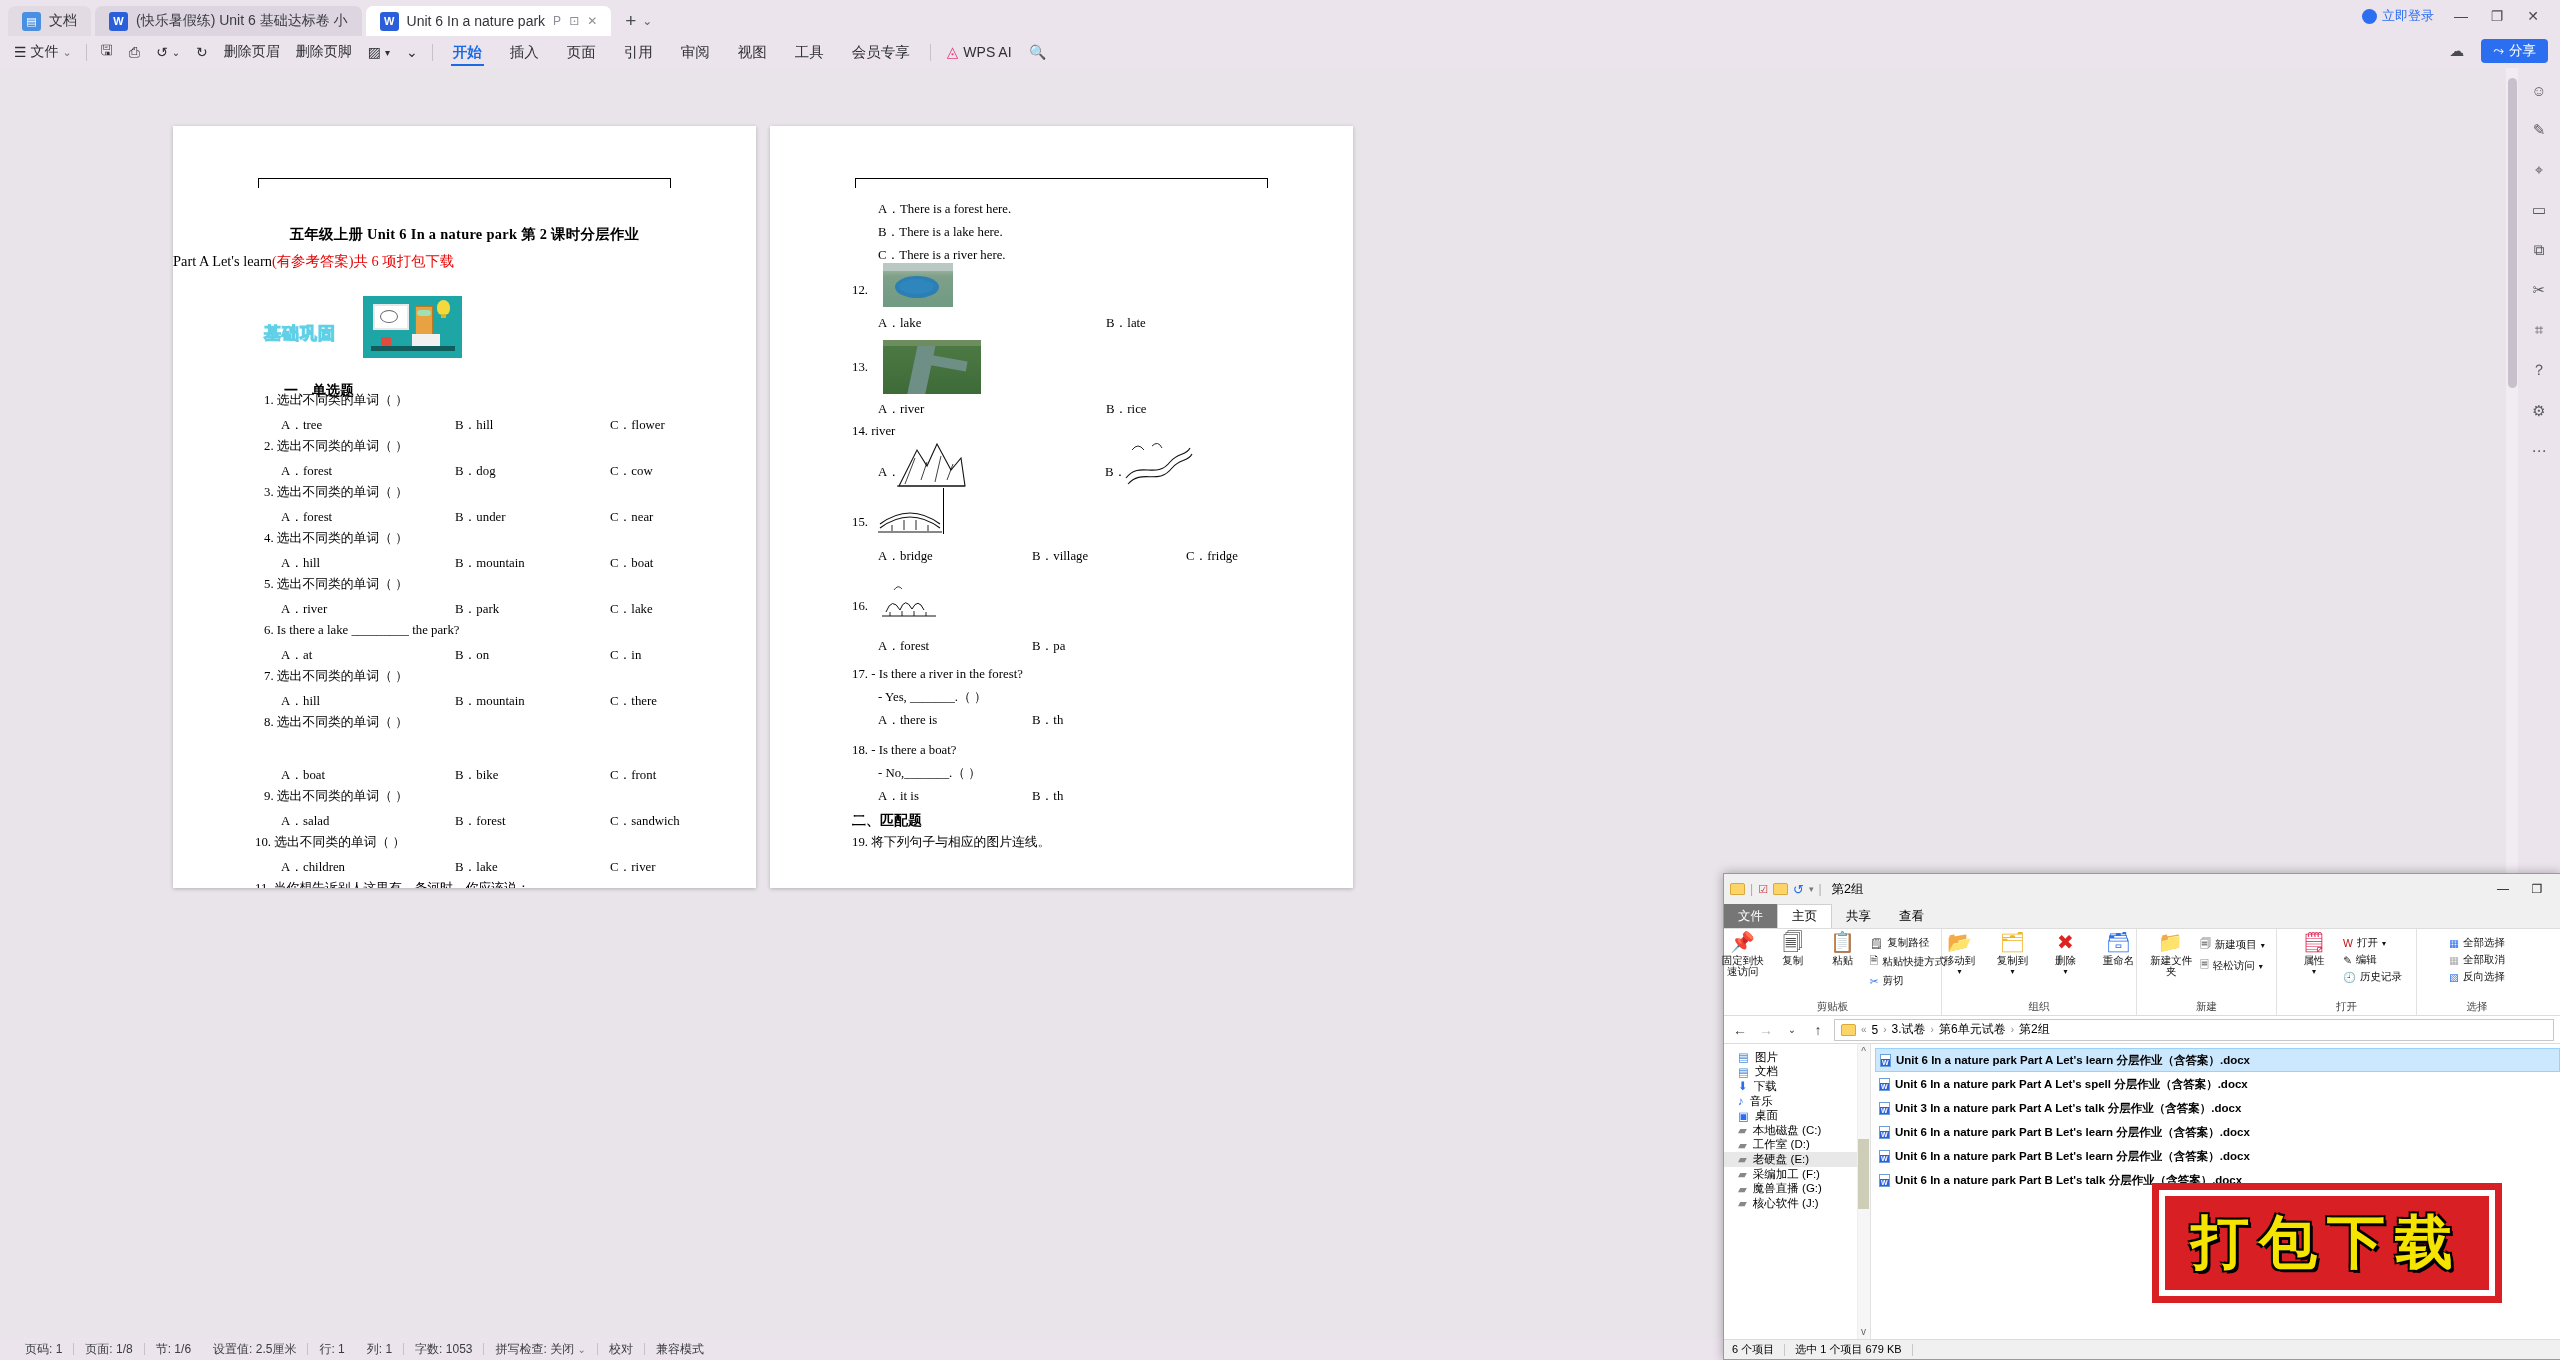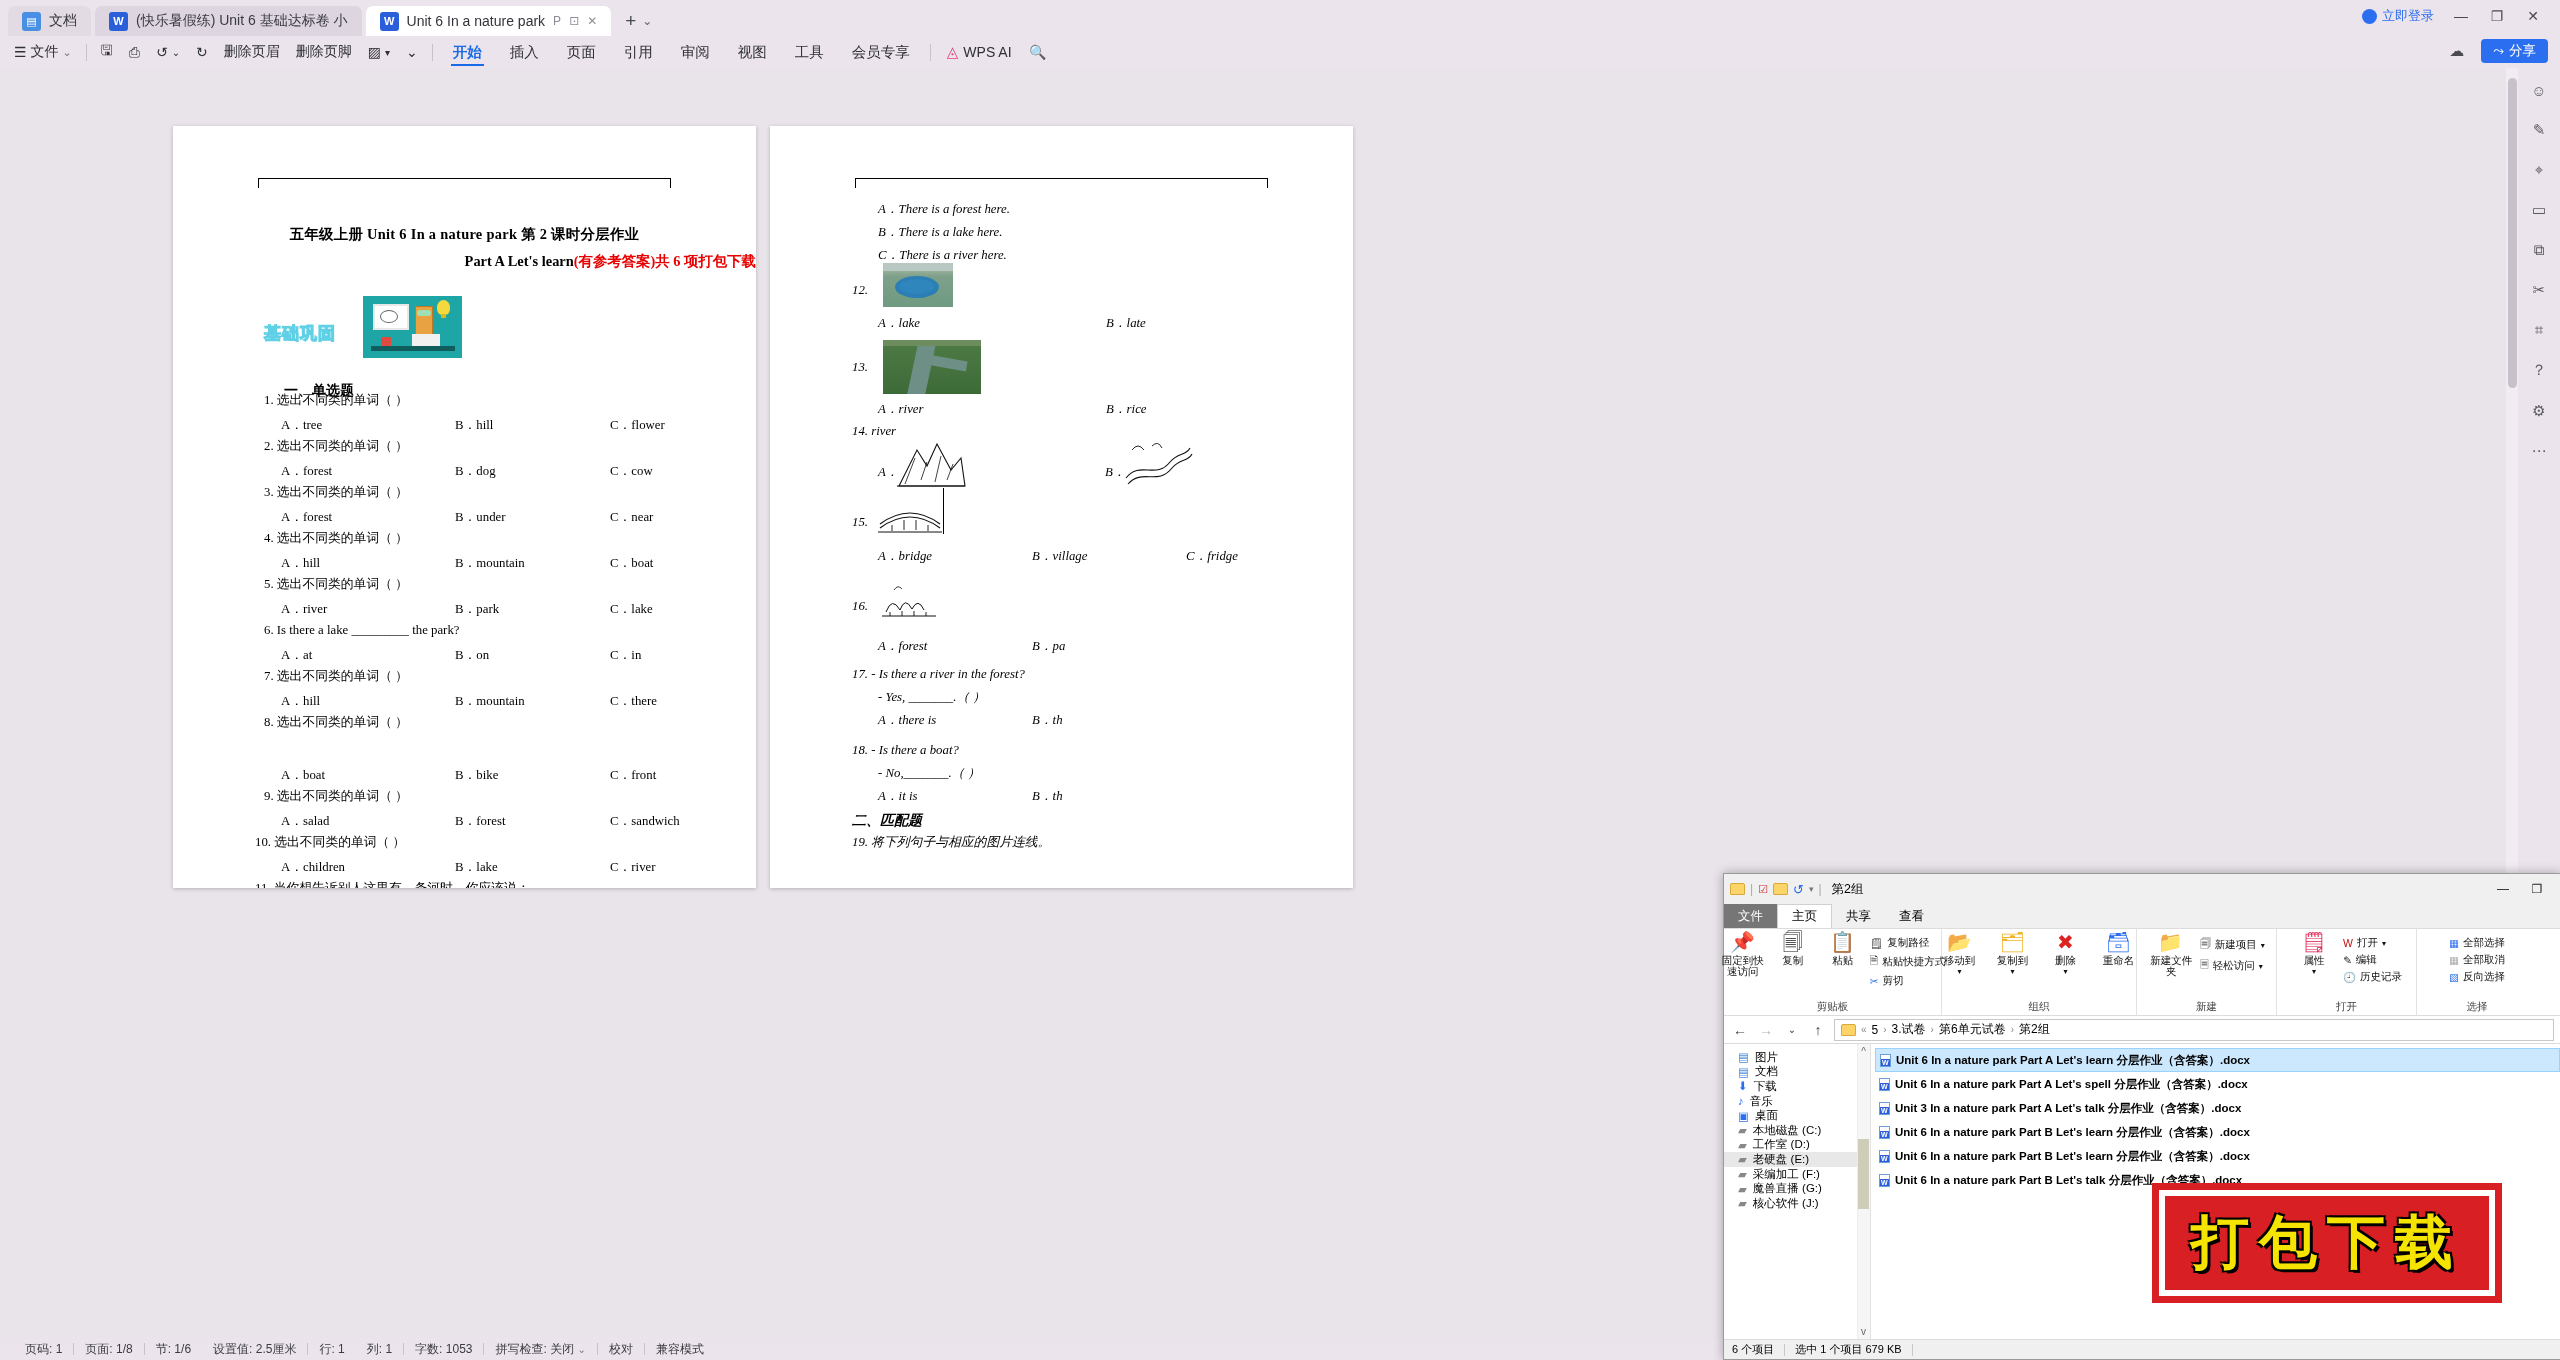--- a/index.html
+++ b/index.html
@@ -58,28 +58,28 @@
   
   .rail{ position:absolute; right:0; top:68px; width:42px; bottom:22px; background:#ece4ed;
      display:flex; flex-direction:column; align-items:center; padding-top:14px; gap:22px;
      font-size:15px; color:#5a5a62;}
   .vscroll{ position:absolute; right:42px; top:68px; width:12px; bottom:22px; background:#f1ecf2;}
   .vthumb{ position:absolute; right:43px; top:78px; width:9px; height:310px; background:#c8c0cb; border-radius:5px;}
 
   
   .page{ position:absolute; background:#fff; box-shadow:0 1px 4px rgba(0,0,0,.22); }
   #page1{ left:173px; top:58px; width:583px; height:762px; }
-  #page2{ left:770px; top:58px; width:583px; height:762px;font-style:italic; }
+  #page2{ left:770px; top:58px; width:583px; height:762px; }
   .pg-inner{ position:absolute; inset:0; overflow:hidden; color:#000;}
   .hdr-rule{ position:absolute; height:1px; background:#000;}
 
   .doc-title{ text-align:center; font-family:"Liberation Serif","DejaVu Serif",serif;
      font-weight:bold; font-size:14.4px; letter-spacing:.3px;}
-  .doc-title2{ text-align:right; font-family:"Liberation Serif","DejaVu Serif",serif;
-     font-weight:bold; font-size:14.4px;}
+  .doc-title2{ text-align:left; font-family:"Liberation Serif","DejaVu Serif",serif;
+     font-weight:normal; font-size:14.4px;}
   .red{ color:#e80000; }
   .sec-badge{ font-family:"Liberation Sans",sans-serif; font-weight:bold; font-size:17px;
      color:#fff; -webkit-text-stroke:1.2px #5fd0e6; letter-spacing:1px;}
   .sec-h{ font-weight:bold; font-size:14px; font-family:"Liberation Serif",serif;}
   .q{ font-size:12.8px; font-family:"Liberation Serif","DejaVu Serif",serif; line-height:1.05;}
   .opts{ display:flex; font-size:12.8px; font-family:"Liberation Serif","DejaVu Serif",serif;}
   .opt{ }
   .opt.a{ width:174px; }
   .opt.b{ width:155px; }
   .handle{ position:absolute; left:232px; top:134px; color:#777; font-size:11px; letter-spacing:1px;}

